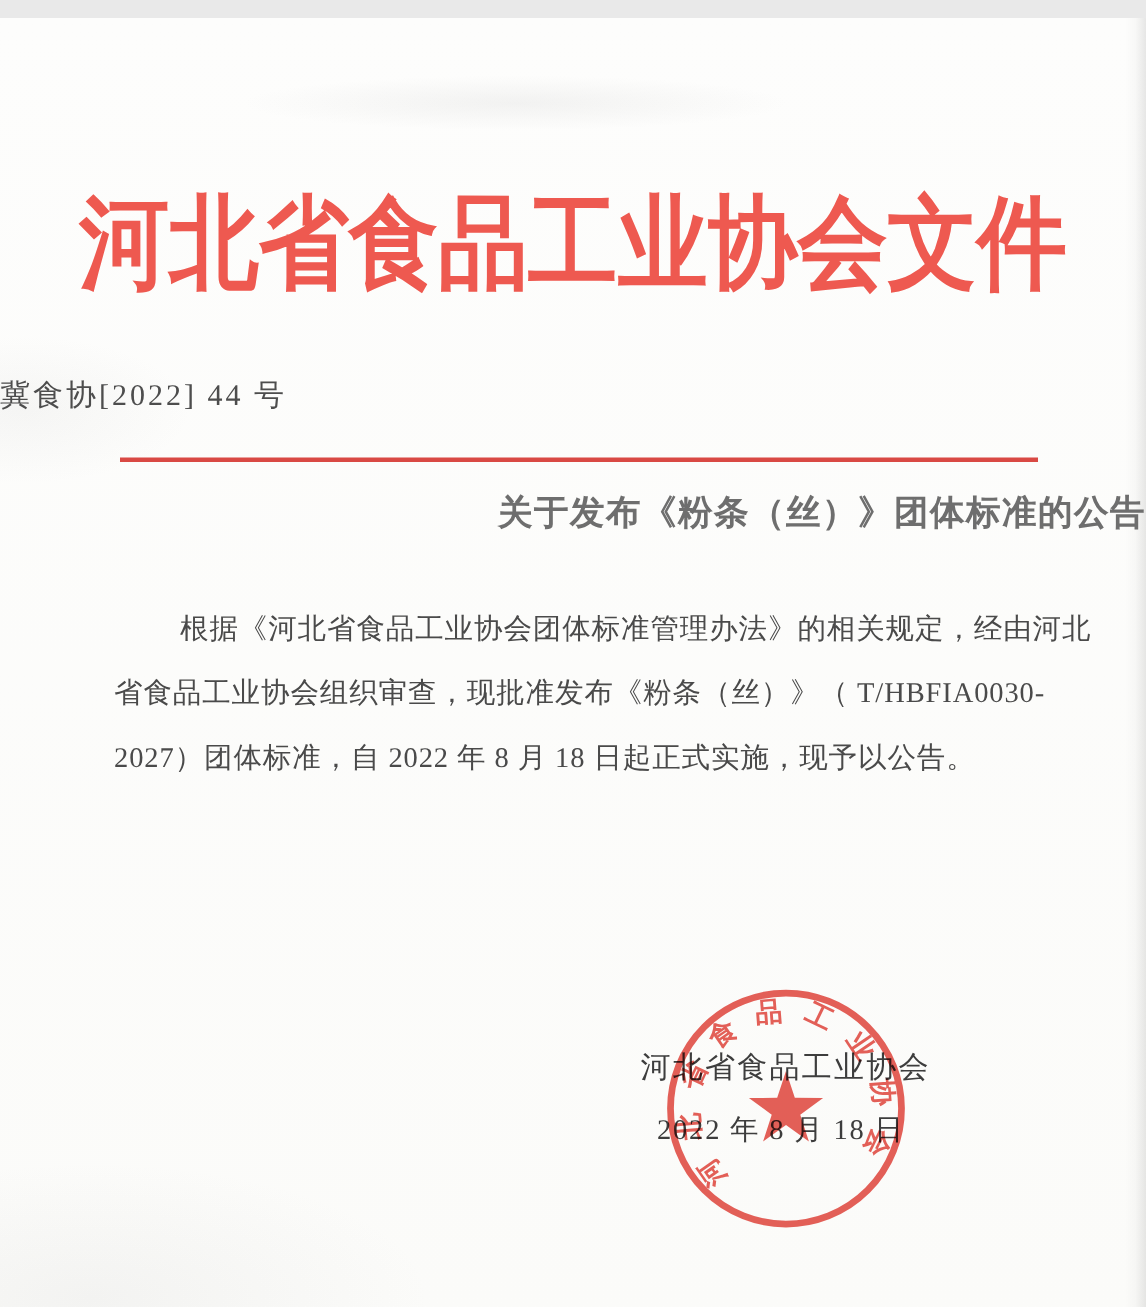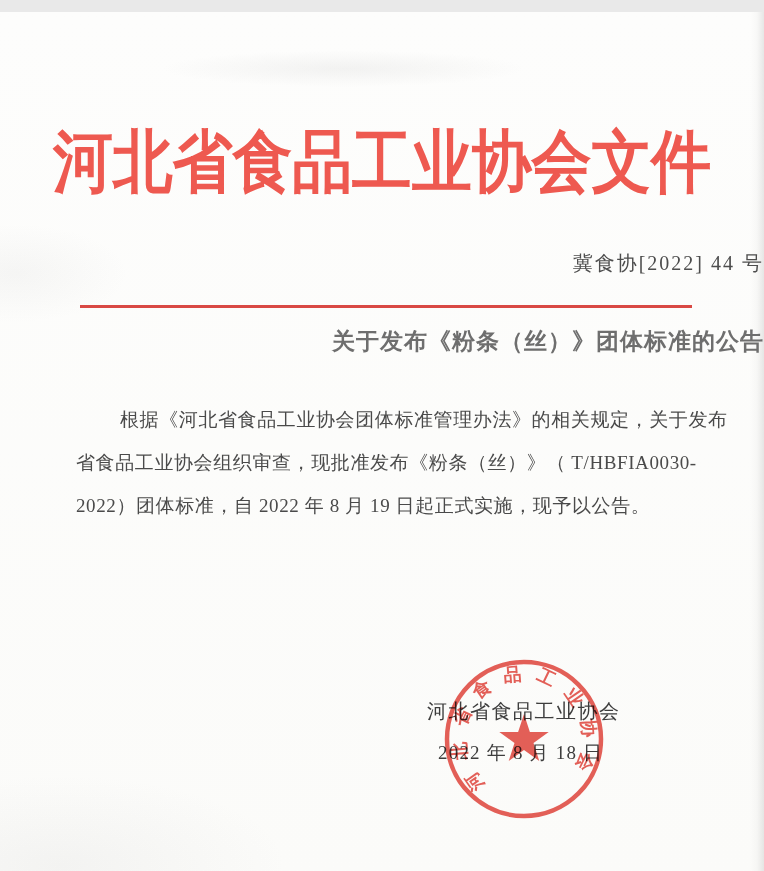--- a/index.html
+++ b/index.html
@@ -36,21 +36,21 @@
     color: #ee5950;
     transform: scaleX(0.88);
     transform-origin: 50% 50%;
     white-space: nowrap;
   }
   .doc-number {
     position: absolute;
     top: 238px;
     left: 0;
     width: 100%;
-    text-align: right;
+    text-align: left;
     font-size: 20px;
     letter-spacing: 2px;
     color: #4d4d4d;
     white-space: nowrap;
   }
   .red-divider {
     position: absolute;
     top: 293px;
     left: 80px;
     width: 612px;
@@ -135,23 +135,23 @@
 
   <h1 class="header-title">河北省食品工业协会文件</h1>
 
   <div class="doc-number">冀食协[2022] 44 号</div>
 
   <div class="red-divider"></div>
 
   <h2 class="announcement-title">关于发布《粉条（丝）》团体标准的公告</h2>
 
   <div class="body-paragraph">
-    <p class="body-line indent">根据《河北省食品工业协会团体标准管理办法》的相关规定，关于发布</p>
+    <p class="body-line indent">根据《河北省食品工业协会团体标准管理办法》的相关规定，经由河北</p>
     <p class="body-line">省食品工业协会组织审查，现批准发布《粉条（丝）》（ T/HBFIA0030-</p>
-    <p class="body-line">2022）团体标准，自 2022 年 8 月 19 日起正式实施，现予以公告。</p>
+    <p class="body-line">2027）团体标准，自 2022 年 8 月 18 日起正式实施，现予以公告。</p>
   </div>
 
   <div class="signature">河北省食品工业协会</div>
 
   <div class="sign-date">2022 年 8 月 18 日</div>
 
   <div class="seal">
     <svg viewBox="0 0 164 164" xmlns="http://www.w3.org/2000/svg">
       <circle cx="82" cy="82" r="77" fill="none" stroke-width="4.5" stroke="#e2443c"></circle>
       <path id="sealArc" d="M 40.28 123.72 A 59 59 0 1 1 123.72 123.72" fill="none"></path>

